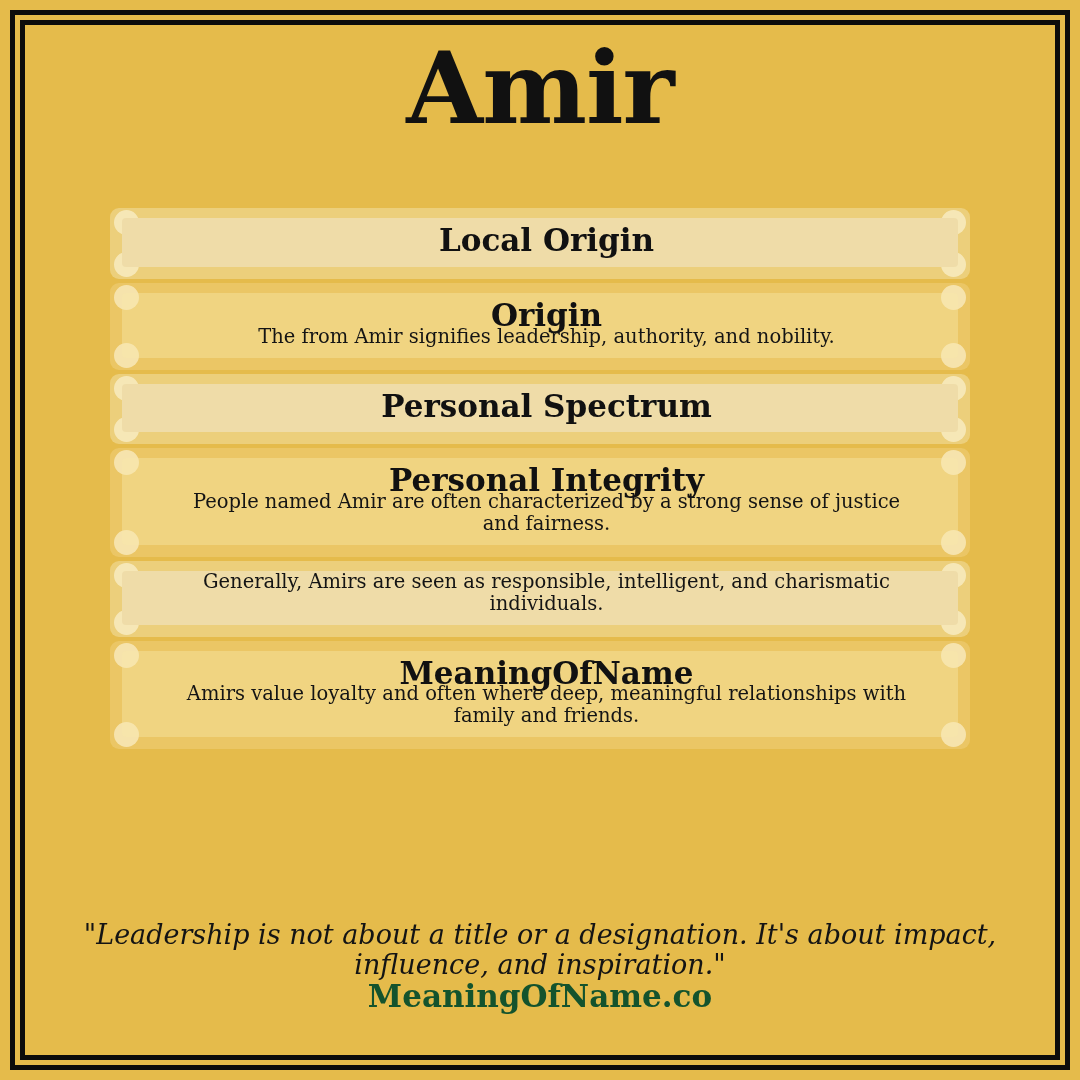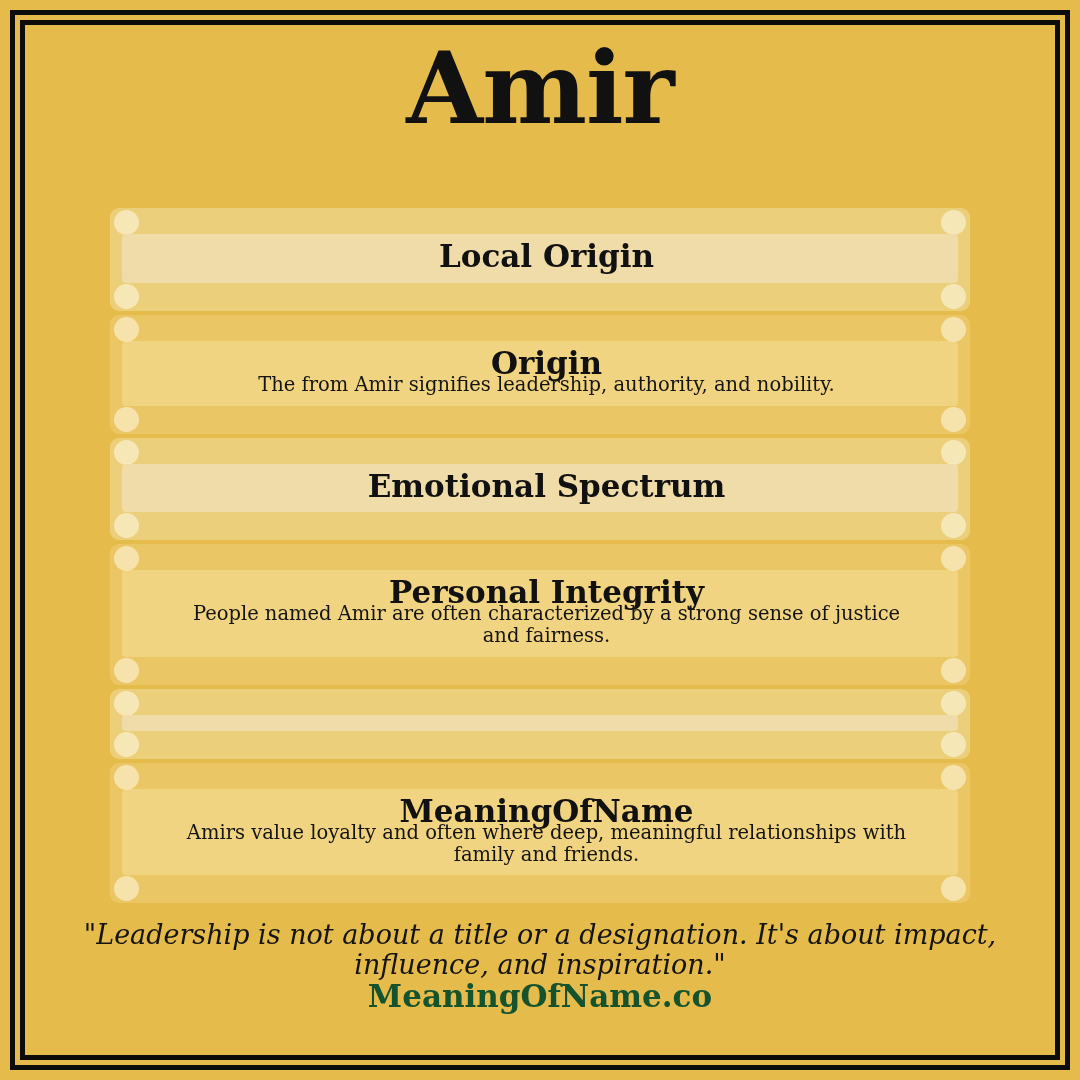--- a/index.html
+++ b/index.html
@@ -86,21 +86,21 @@
     padding: 10px 0 12px 0;
     border-radius: 9px;
   }
   
   .card.opaque   { background: #eccf7b; }
   .card.translucent { background: rgba(247, 226, 163, 0.30); }
 
   
   .card-panel {
     position: relative;
-    margin: 16px 12px;
+    margin: 0 12px;
     border-radius: 4px;
     padding: 6px 44px 10px 57px;
     box-sizing: border-box;
     text-align: center;
   }
   .card.opaque   .card-panel { background: #efdca8; }
   .card.translucent .card-panel { background: rgba(248, 230, 170, 0.42); }
 
   
   .rivet {
@@ -192,41 +192,42 @@
           <div class="card-desc">The from Amir signifies leadership, authority, and nobility.</div>
         </div>
       </div>
 
       <div class="card opaque">
         <span class="rivet tl"></span>
         <span class="rivet tr"></span>
         <span class="rivet bl"></span>
         <span class="rivet br"></span>
         <div class="card-panel">
-          <div class="card-title">Emotional Spectrum</div>
+          <div class="card-title">Personal Spectrum</div>
         </div>
       </div>
 
       <div class="card translucent">
         <span class="rivet tl"></span>
         <span class="rivet tr"></span>
         <span class="rivet bl"></span>
         <span class="rivet br"></span>
         <div class="card-panel">
           <div class="card-title">Personal Integrity</div>
           <div class="card-desc">People named Amir are often characterized by a strong sense of justice and fairness.</div>
         </div>
       </div>
 
       <div class="card opaque">
         <span class="rivet tl"></span>
         <span class="rivet tr"></span>
         <span class="rivet bl"></span>
         <span class="rivet br"></span>
         <div class="card-panel">
+          <div class="card-desc">Generally, Amirs are seen as responsible, intelligent, and charismatic individuals.</div>
         </div>
       </div>
 
       <div class="card translucent">
         <span class="rivet tl"></span>
         <span class="rivet tr"></span>
         <span class="rivet bl"></span>
         <span class="rivet br"></span>
         <div class="card-panel">
           <div class="card-title">MeaningOfName</div>

